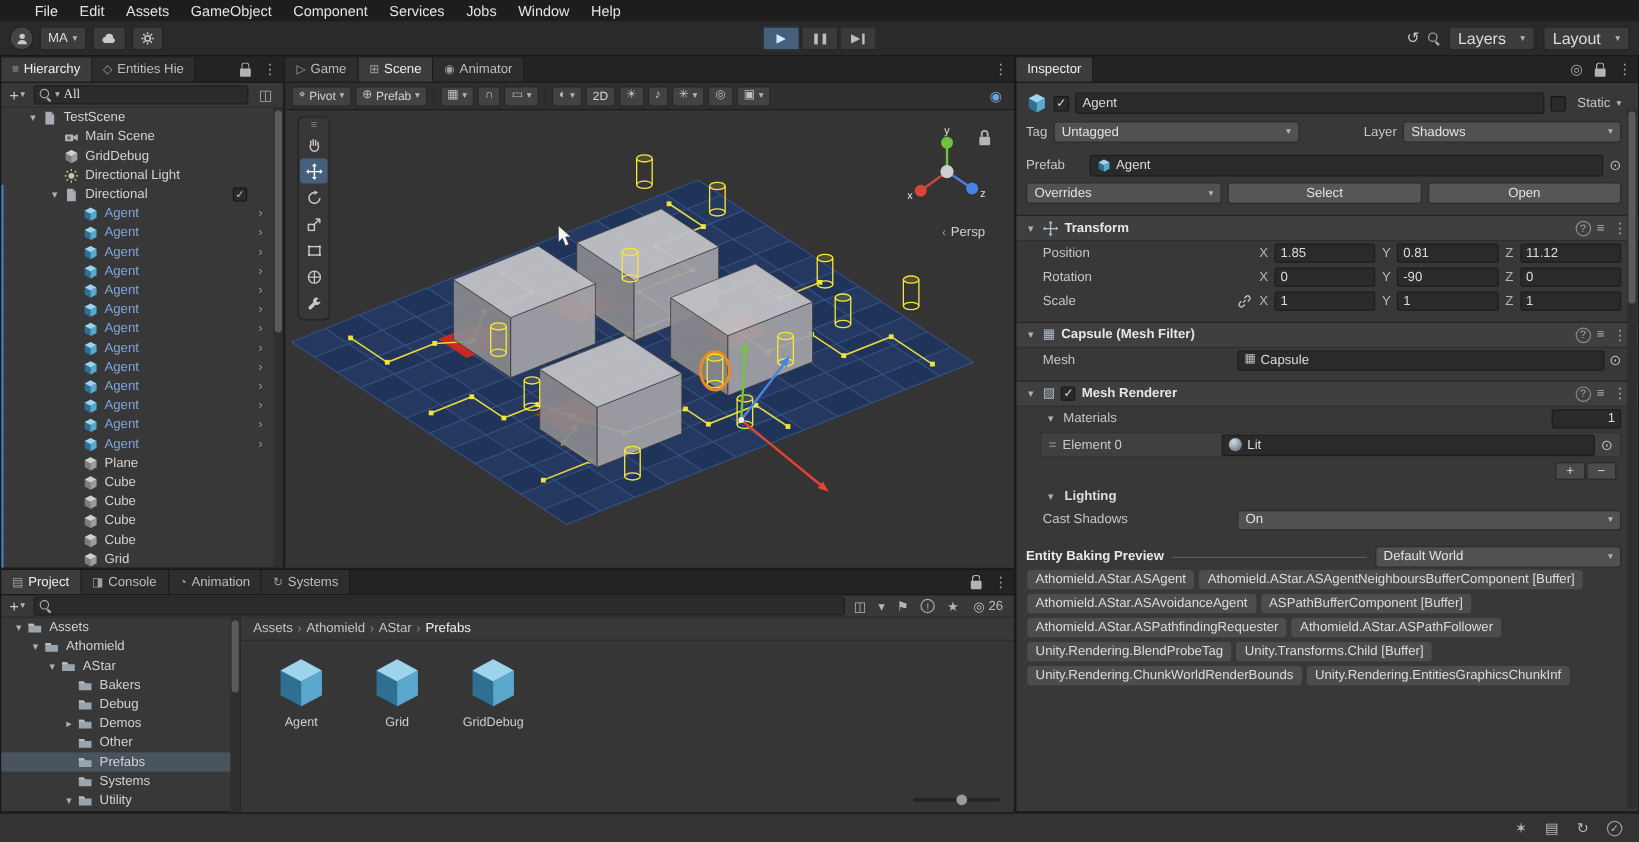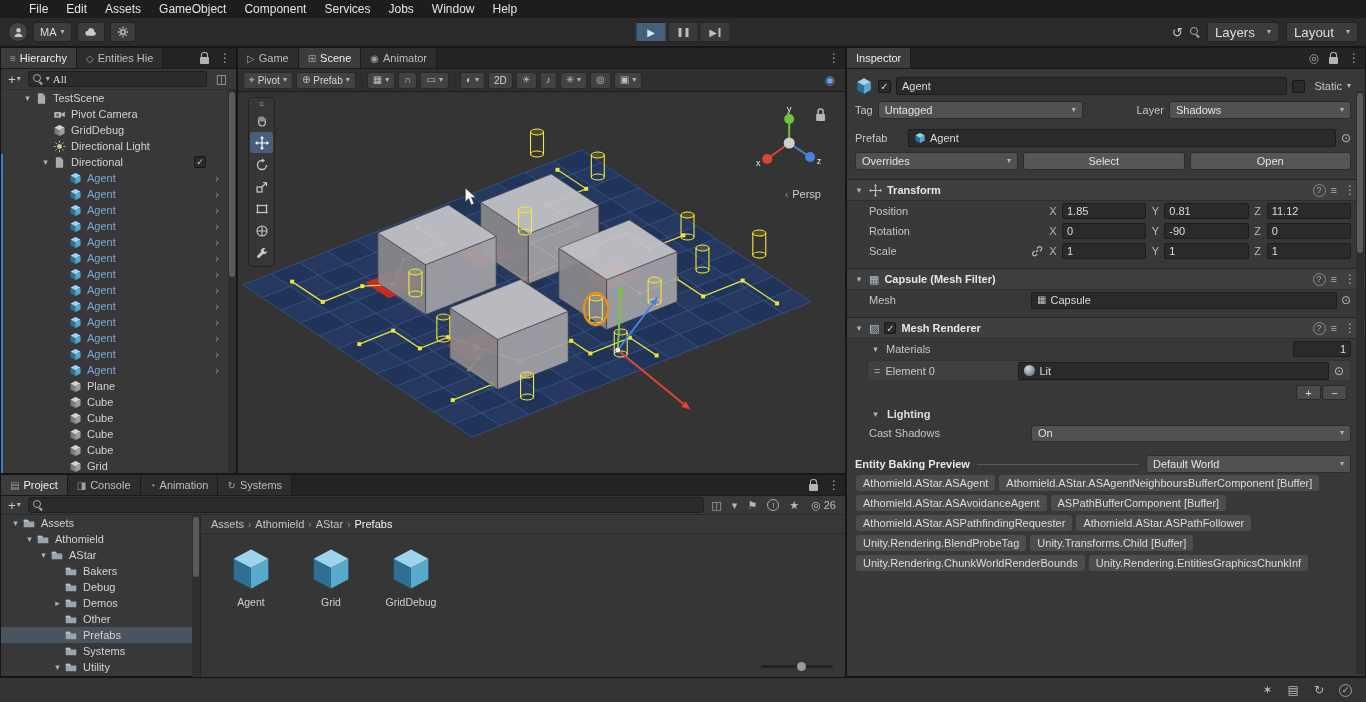--- a/index.html
+++ b/index.html
@@ -309,21 +309,21 @@
           <div class="hrow d1 icon-cam">
             <span class="fold"></span>
             <span class="hicon">
               <svg class="ic ic-cam" viewBox="0 0 16 16">
                 <rect x="1.5" y="5" width="8.5" height="7" rx="1" fill="#b4b4b4"></rect>
                 <path d="M10 7l4.5-2.5v7L10 9z" fill="#b4b4b4"></path>
                 <circle cx="5.5" cy="8.5" r="2" fill="#6a6a6a"></circle>
               </svg>
 
             </span>
-            <span class="hlabel">Pivot Camera</span>
+            <span class="hlabel">Main Scene</span>
             <span class="hspacer"></span>
 
             <span class="hchev"></span>
             <span class="hkebab"></span>
           </div>
 
           <div class="hrow d1 icon-cube">
             <span class="fold"></span>
             <span class="hicon">
 

